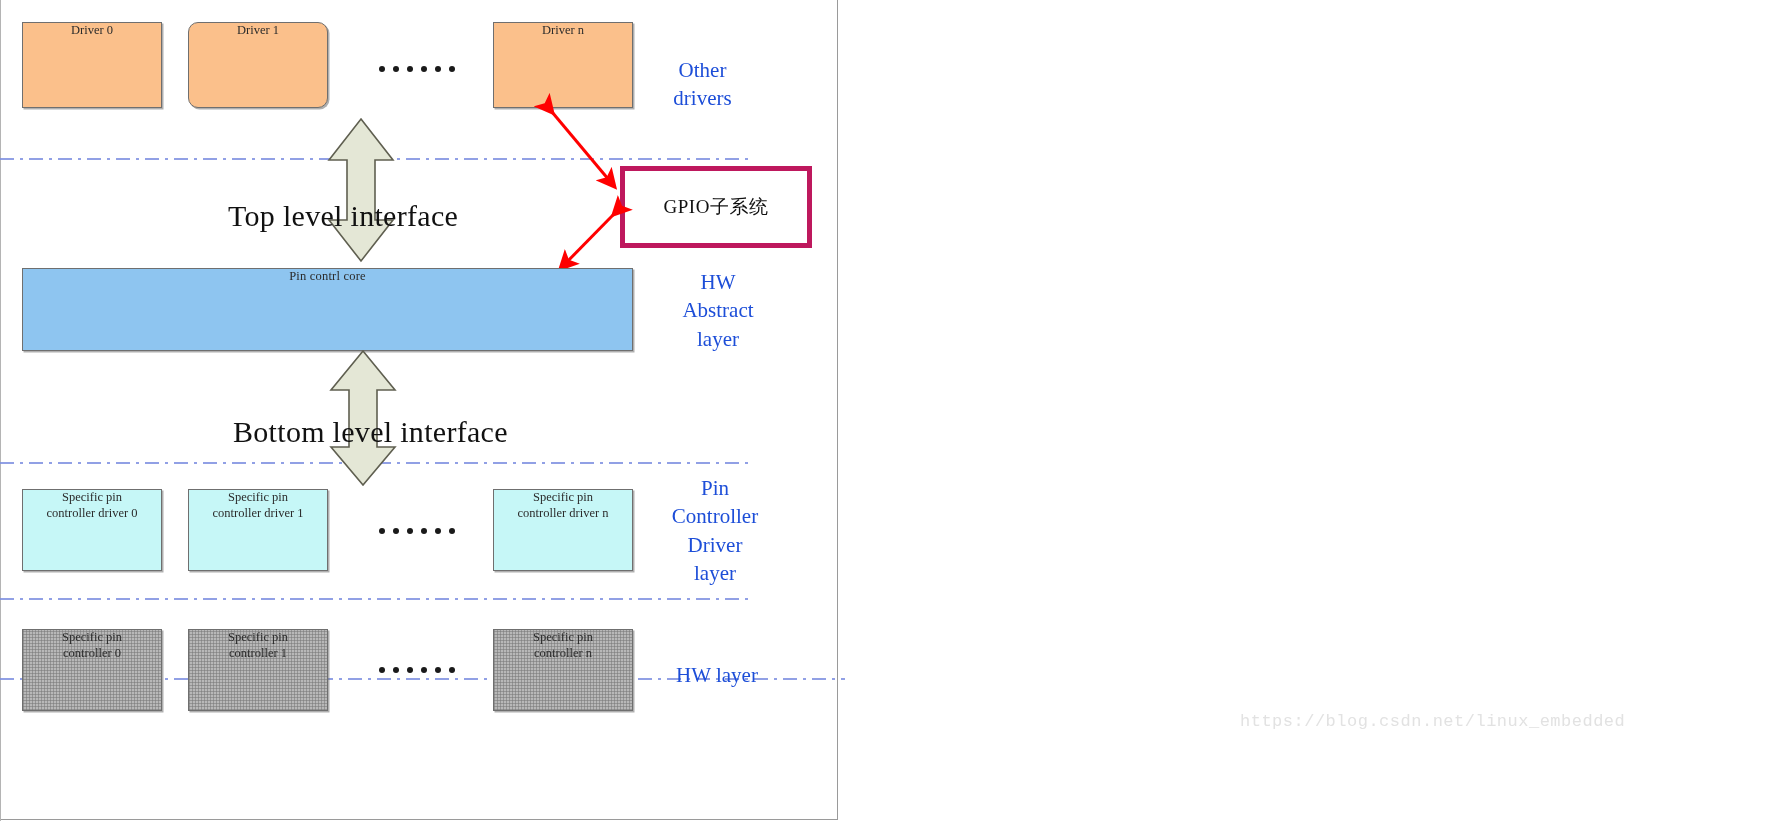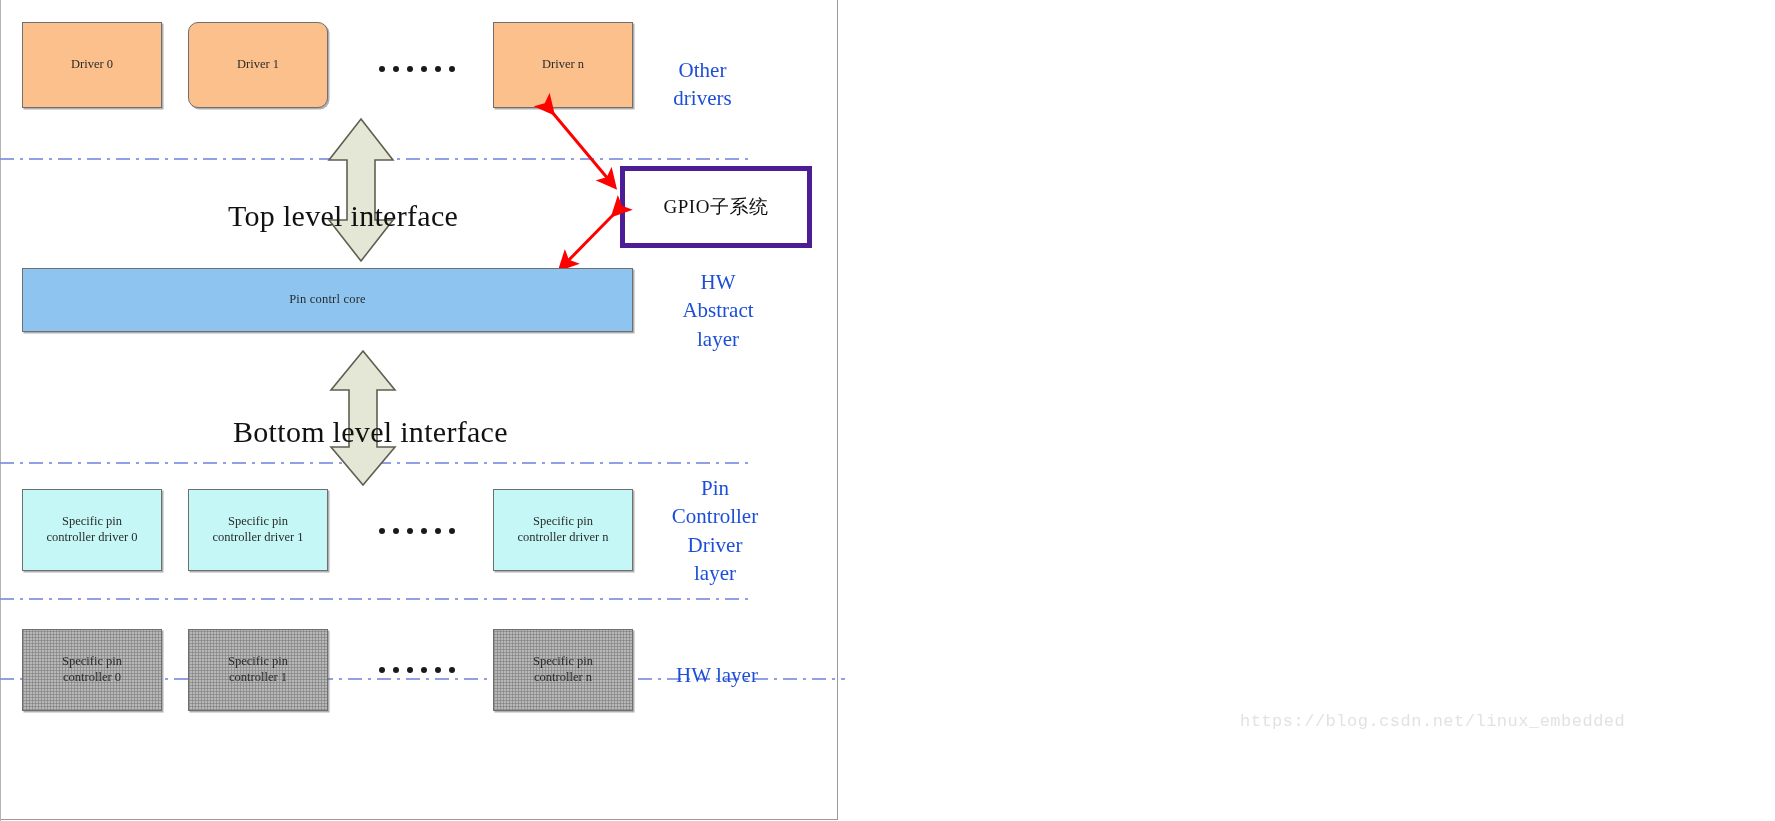--- a/index.html
+++ b/index.html
@@ -41,21 +41,21 @@
     width: 1px; height: 821px;
     background: #b4b4b4;
   }
 
   
   .box {
     position: absolute;
     box-sizing: border-box;
     border: 1.5px solid #6f6f6f;
     display: flex;
-    align-items: center;
+    align-items: flex-start;
     justify-content: center;
     text-align: center;
     color: #2b2b2b;
     font-family: "Liberation Serif", serif;
     line-height: 1.25;
     box-shadow: 1.5px 1.5px 0 rgba(110,110,110,0.55);
   }
   .box-driver {
     background: #fbc08b;
     font-size: 12.5px;
@@ -82,21 +82,21 @@
     display: block;
     white-space: pre-line;
     padding: 0 4px;
   }
 
   
   .box-gpio {
     position: absolute;
     box-sizing: border-box;
     background: #ffffff;
-    border: 5px solid #4c1d95;
+    border: 5px solid #be185d;
     display: flex;
     align-items: center;
     justify-content: center;
     font-family: "Liberation Serif", serif;
     font-size: 19px;
     color: #111111;
     letter-spacing: .5px;
   }
 
   
@@ -211,21 +211,21 @@
       <marker id="rhead" markerWidth="7" markerHeight="7" refX="5.4" refY="3.5" orient="auto" markerUnits="strokeWidth">
         <path d="M0,0 L7,3.5 L0,7 L1.6,3.5 z" fill="#ff0000"></path>
       </marker>
     </defs>
       gpio subsystem --&gt;
     <line x1="552" y1="112" x2="614" y2="186" stroke="#ff0000" stroke-width="3" marker-start="url(#rhead)" marker-end="url(#rhead)"></line>
       pin control core --&gt;
     <line x1="614" y1="214" x2="561" y2="268" stroke="#ff0000" stroke-width="3" marker-start="url(#rhead)" marker-end="url(#rhead)"></line>
   </svg>
 
-  <div class="box box-pinctrl" style="left:22px; top:268px; width:611px; height:64px;">
+  <div class="box box-pinctrl" style="left:22px; top:268px; width:611px; height:83px;">
     <span class="box-txt">Pin contrl core</span>
   </div>
   <div class="side-label" style="left:668px; top:268px; width:100px;text-align:center;">HW
 Abstract
 layer</div>
 
   <svg class="vblock-arrow" style="left:328px; top:348px;" width="70" height="140" viewBox="0 0 70 140">
     <polygon points="35,3 67,42 49,42 49,99 67,99 35,137 3,99 21,99 21,42 3,42" fill="#e4e7d6" stroke="#5f5f50" stroke-width="1.6"></polygon>
   </svg>
   <div class="iface-caption" style="left:233px; top:396px;">Bottom level interface</div>

